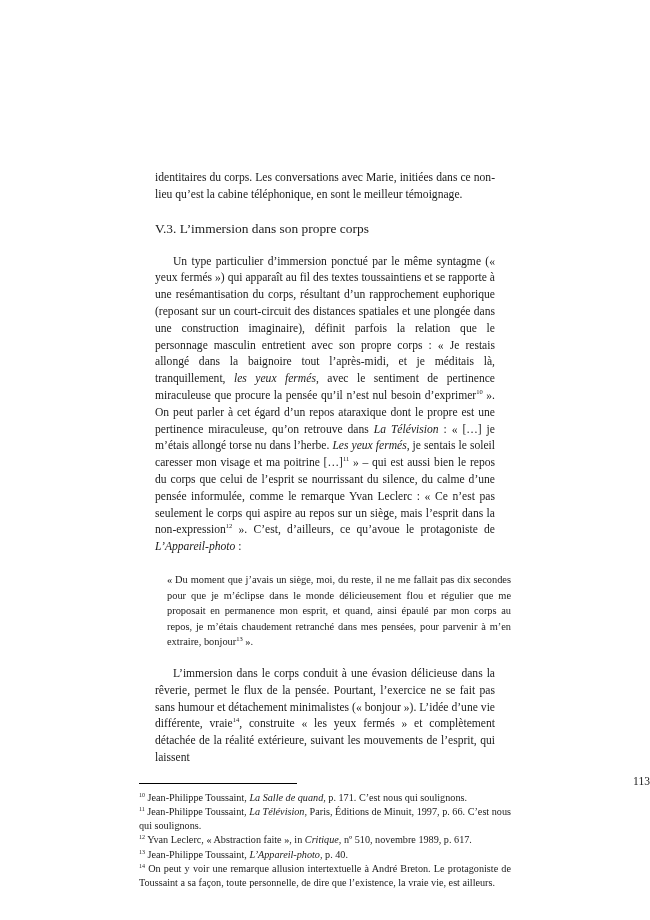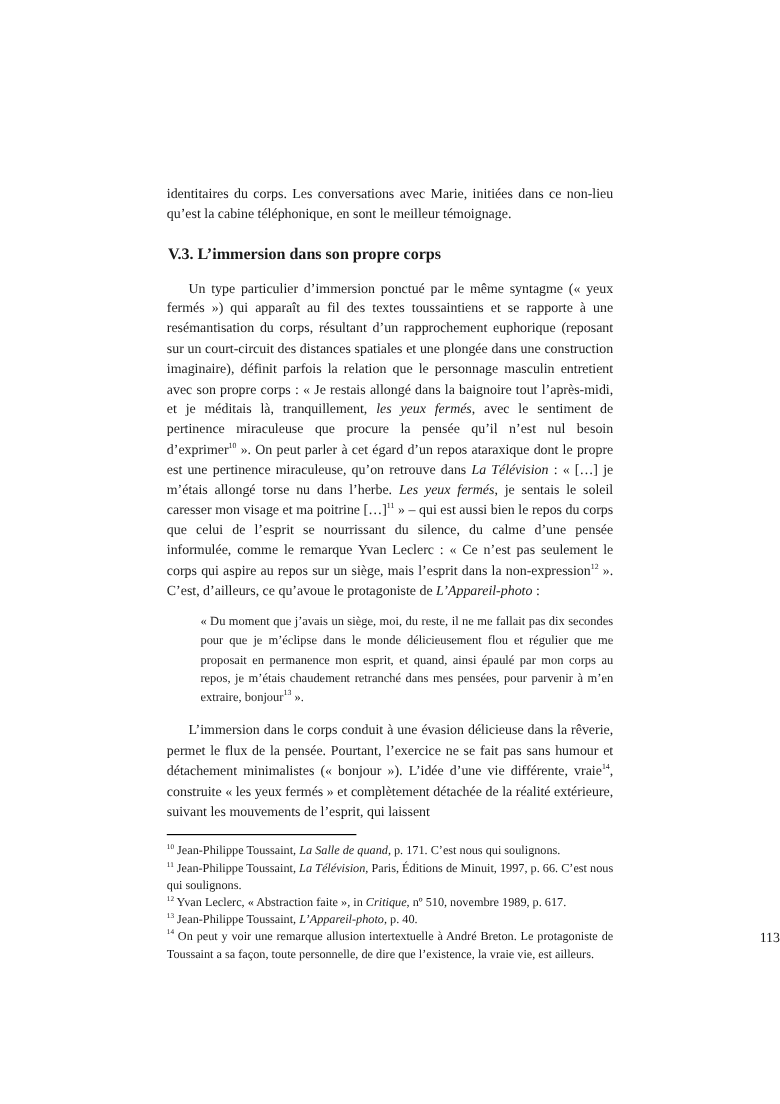--- a/index.html
+++ b/index.html
@@ -1,21 +1,21 @@
 <!DOCTYPE html>
 <html><head>
 <meta charset="utf-8">
 <style>
   html, body { margin: 0; padding: 0; background: #ffffff; }
   body { width: 650px; height: 920px; position: relative; overflow: hidden;
          font-family: "Liberation Serif", "DejaVu Serif", serif; color: #1a1a1a; }
   .page { position: absolute; left: 139px; top: 154px; width: 372px; }
-  p { margin: 0; text-align: justify; font-size: 11.6px; line-height: 16.8px; }
+  p { margin: 16px; text-align: justify; font-size: 11.6px; line-height: 16.8px; }
   .indent { text-indent: 18px; }
-  h2 { margin: 15px 0 12px 1px; font-size: 13.4px; font-weight: bold; line-height: 18px; }
+  h2 { margin: 15px 0 12px 16px; font-size: 13.4px; font-weight: normal; line-height: 18px; }
   .quote { margin: 10px 0 12px 28px; font-size: 10.4px; line-height: 15.6px; text-align: justify; }
   sup { font-size: 6.5px; line-height: 0; vertical-align: super; }
   .rule { width: 158px; height: 0; border-top: 1px solid #000; margin: 10px 0 7px 0; }
   .fn { font-size: 10.2px; line-height: 14.2px; text-align: justify; margin: 0; }
   .fn sup { font-size: 6px; }
   .pageno { position: absolute; top: 775px; left: 0; width: 650px; text-align: right; font-size: 11.6px; }
 </style>
 </head>
 <body>
 

